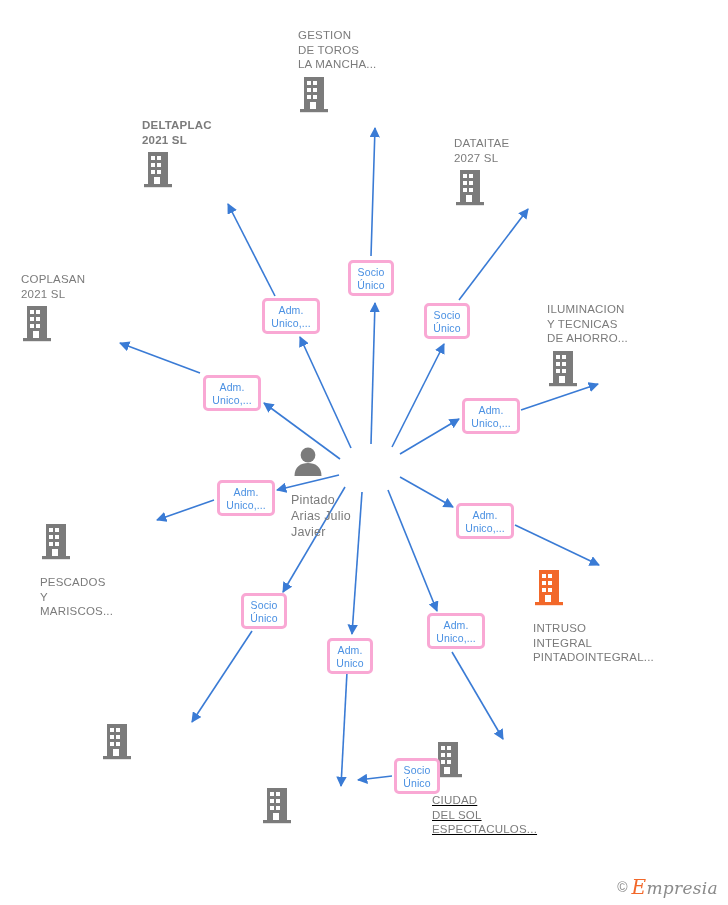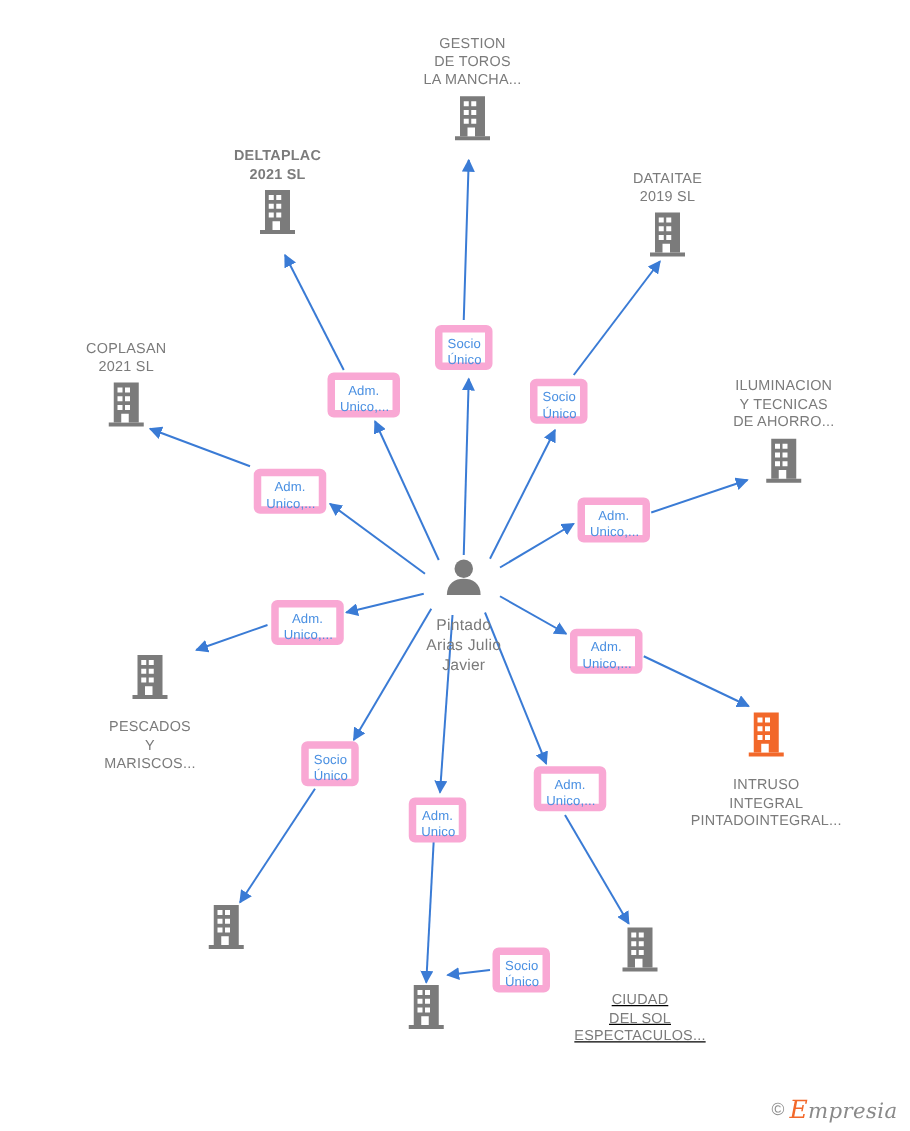--- a/index.html
+++ b/index.html
@@ -9,21 +9,20 @@
     font-family:"Liberation Sans", sans-serif;
     overflow:hidden;
     position:relative;
   }
   #graph{position:absolute;left:0;top:0;width:728px;height:905px;}
 
   .node{
     position:absolute;
     width:160px;
     margin-left:-80px;
-    text-align:center;
     pointer-events:auto;
   }
   .node .glyph{
     display:block;
     line-height:0;
   }
   .node svg{display:inline-block;}
   .node .label{
     display:block;
     font-size:11.5px;
@@ -39,21 +38,21 @@
   .person .label{
     font-size:12.5px;
     line-height:16px;
     color:#7b7b7b;
   }
 
   .edge-label{
     position:absolute;
     box-sizing:border-box;
     background:#ffffff;
-    border:6px solid #f9a8d4;
+    border:3px solid #f9a8d4;
     border-radius:5px;
     color:#4a90e2;
     font-size:10.5px;
     line-height:13px;
     text-align:center;
     padding:3px 4px 4px 4px;
     white-space:pre-line;
     letter-spacing:0.1px;
   }
 
@@ -160,21 +159,21 @@
           <rect x="9" y="20" width="4" height="4"></rect>
           <rect x="15" y="20" width="4" height="4"></rect>
           <rect x="12" y="27" width="6" height="7"></rect>
         </g>
       </svg>
   </span>
 </div>
 
 <div class="node label-above" style="left:534px;top:136px;">
   <span class="label">DATAITAE
-2019  SL</span>
+2027  SL</span>
   <span class="glyph">
     <svg width="32" height="38" viewBox="0 0 32 38">
         <rect x="6" y="2" width="20" height="32" fill="#7b7b7b"></rect>
         <rect x="2" y="34" width="28" height="3.2" fill="#7b7b7b"></rect>
         <g fill="#ffffff">
           <rect x="9" y="6" width="4" height="4"></rect>
           <rect x="15" y="6" width="4" height="4"></rect>
           <rect x="9" y="13" width="4" height="4"></rect>
           <rect x="15" y="13" width="4" height="4"></rect>
           <rect x="9" y="20" width="4" height="4"></rect>

